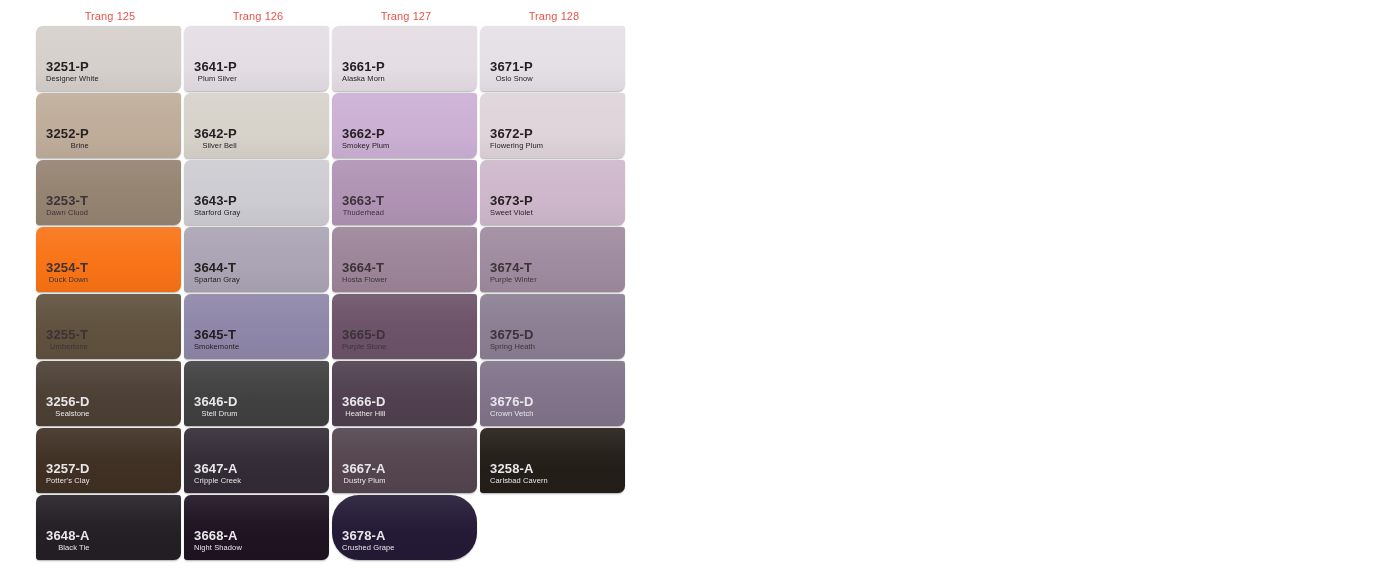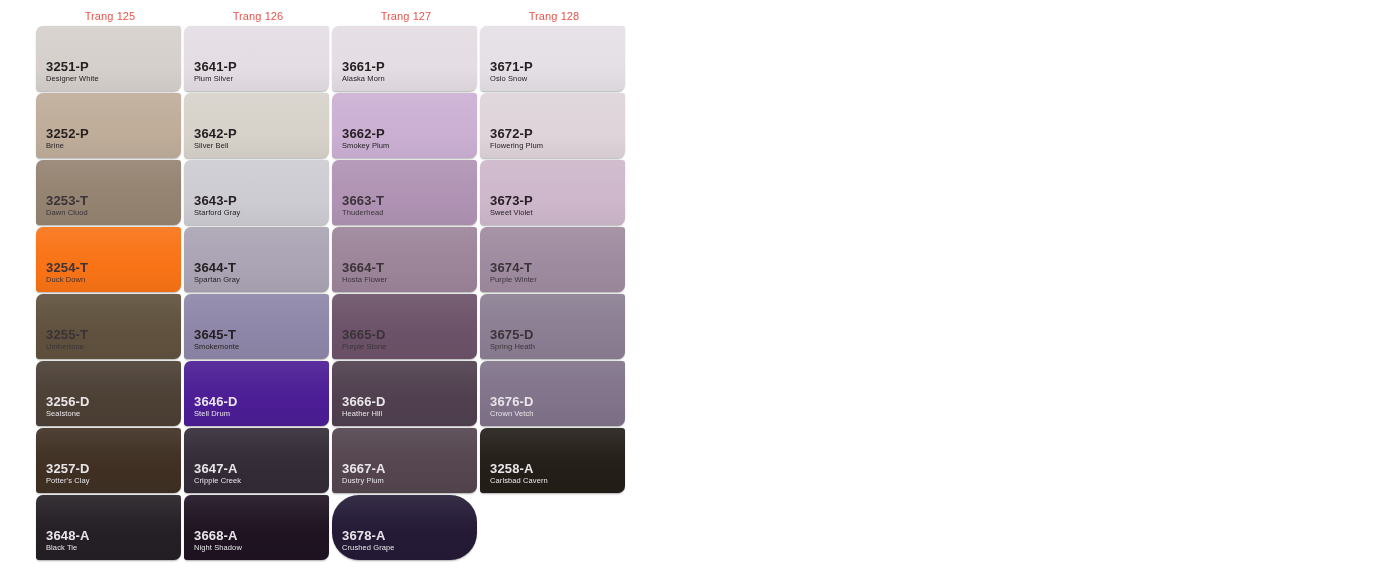--- a/index.html
+++ b/index.html
@@ -90,20 +90,21 @@
     display: block;
     white-space: nowrap;
   }
   .swatch-name {
     font-size: 7.5px;
     font-weight: normal;
     letter-spacing: 0.1px;
     display: block;
     white-space: nowrap;
     margin-top: 1px;
+    text-align: right;
   }
   .txt-dark  .swatch-code, .txt-dark  .swatch-name { color: #262023; }
   .txt-light .swatch-code, .txt-light .swatch-name { color: #e9e6ea; }
   .txt-mid   .swatch-code, .txt-mid   .swatch-name { color: #3b3338; }
 </style>
 </head>
 <body>
 
 <div id="chart-root">
 
@@ -255,21 +256,21 @@
           <span class="swatch-name">Spring Heath</span>
         </div>
       </div>
       <div class="swatch txt-light" style="background: rgb(76, 64, 53);">
         <div class="gloss"></div>
         <div class="swatch-text">
           <span class="swatch-code">3256-D</span>
           <span class="swatch-name">Sealstone</span>
         </div>
       </div>
-      <div class="swatch txt-light" style="background: #4c1d95; padding-left: 32px;">
+      <div class="swatch txt-light" style="background: #404040; padding-left: 32px;">
         <div class="gloss"></div>
         <div class="swatch-text">
           <span class="swatch-code">3646-D</span>
           <span class="swatch-name">Stell Drum</span>
         </div>
       </div>
       <div class="swatch txt-light" style="background: rgb(80, 64, 79);">
         <div class="gloss"></div>
         <div class="swatch-text">
           <span class="swatch-code">3666-D</span>

